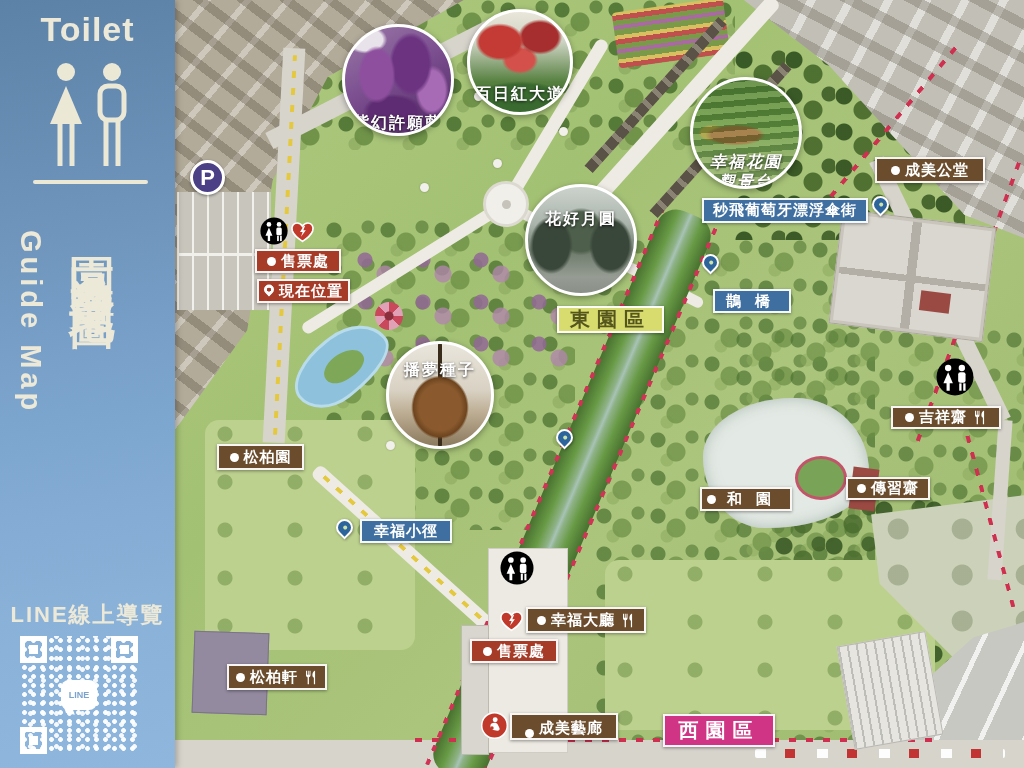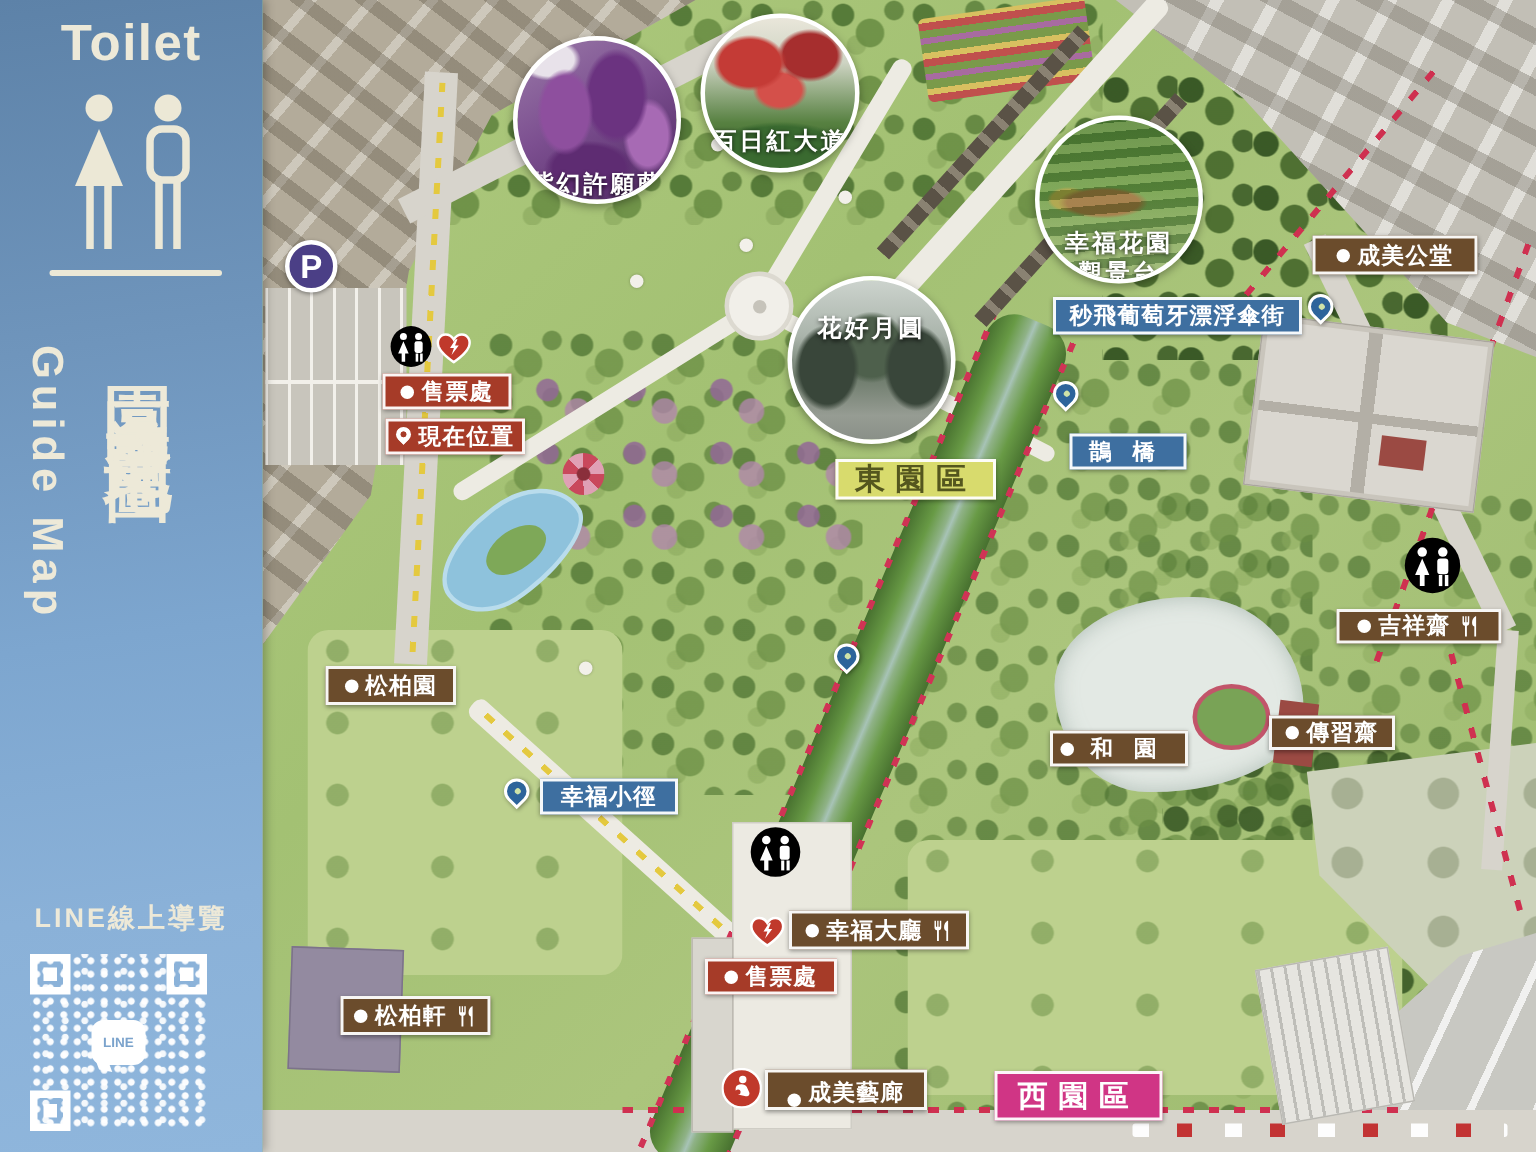--- a/index.html
+++ b/index.html
@@ -9,21 +9,21 @@
   
   #sidebar { position:absolute; left:0; top:0; width:175px; height:768px; z-index:40;
     background:linear-gradient(172deg,#5d82a8 0%,#6f95bc 30%,#7da6cf 55%,#8ab1d8 78%,#8fb6dc 100%);
     box-shadow:2px 0 6px rgba(0,0,0,.25); color:#ede9d8; }
   .toilet-heading { position:absolute; top:10px; left:0; width:175px; text-align:center;
     font-size:34px; font-weight:bold; letter-spacing:1px; }
   .restroom-svg { position:absolute; left:36px; top:58px; }
   .sb-divider { position:absolute; left:33px; top:180px; width:115px; height:4px; background:#ece8d6; border-radius:2px; }
   .gm-en { position:absolute; left:14px; top:230px; writing-mode:vertical-rl; font-size:29px; font-weight:bold; letter-spacing:4px; }
   .gm-zh { position:absolute; left:62px; top:222px; writing-mode:vertical-rl; font-size:45px; font-weight:bold; letter-spacing:10px; }
-  .line-label { position:absolute; left:0; top:600px; width:175px; text-align:center; font-size:18px; font-weight:bold; letter-spacing:2px; }
+  .line-label { position:absolute; left:0; top:600px; width:175px; text-align:center; font-size:22px; font-weight:bold; letter-spacing:2px; }
   .qr { position:absolute; left:20px; top:636px; width:118px; height:118px;
     background-image:
       radial-gradient(circle, rgba(255,255,255,.96) 2.1px, transparent 2.6px),
       radial-gradient(circle, rgba(255,255,255,.9) 2.1px, transparent 2.6px);
     background-size:9px 9px, 13px 11px; background-position:0 0, 4px 6px; }
   .qr-finder { position:absolute; width:27px; height:27px; border:5px solid #fff; background:transparent; }
   .qr-finder::after { content:""; position:absolute; left:4px; top:4px; width:9px; height:9px; background:#fff; }
   .qr-f-tl { left:0; top:0; } .qr-f-tr { right:0; top:0; } .qr-f-bl { left:0; bottom:0; }
   .qr-bubble { position:absolute; left:41px; top:44px; width:36px; height:30px; background:#fff; border-radius:8px;
     display:flex; align-items:center; justify-content:center; font-size:9px; font-weight:bold; color:#7ba3cc; }
@@ -132,21 +132,21 @@
   .photo-crape { background:
       radial-gradient(ellipse 34px 26px at 30% 30%, #c43b36 0 60%, transparent 72%),
       radial-gradient(ellipse 30px 24px at 70% 25%, #a62e2e 0 60%, transparent 74%),
       radial-gradient(ellipse 26px 20px at 50% 48%, #d4504a 0 55%, transparent 70%),
       radial-gradient(ellipse 60px 24px at 50% 88%, #3a6a30 0 65%, transparent 78%),
       linear-gradient(180deg,#e9e6da 0%,#cdd3c2 30%,#568040 70%,#3c6230 100%); }
   .photo-garden { background:
       repeating-linear-gradient(175deg, rgba(60,100,40,.55) 0 6px, rgba(150,180,110,.45) 6px 12px),
       radial-gradient(ellipse 40px 14px at 40% 52%, #b55a35 0 60%, transparent 75%),
       radial-gradient(ellipse 20px 12px at 18% 50%, #c8a03c 0 55%, transparent 70%),
-      linear-gradient(180deg,#4e7d35 0%,#6fa04a 45%,#9ab873 75%,#b3c98b 100%); }
+      linear-gradient(180deg,#4e7d35 0%,#6fa04a 45%,#9ab873 75%,#b3c98b 100%); font-style: italic; }
   .photo-gazebo { background:
       radial-gradient(ellipse 30px 40px at 22% 55%, #39463a 0 60%, transparent 72%),
       radial-gradient(ellipse 30px 40px at 78% 55%, #39463a 0 60%, transparent 72%),
       radial-gradient(ellipse 34px 34px at 50% 42%, #4e604c 0 58%, transparent 70%),
       linear-gradient(180deg,#ccd3cd 0%,#aab4ab 35%,#6c7a6a 60%,#969c93 85%,#8a9088 100%); }
   .photo-seed { background:
       radial-gradient(ellipse 38px 42px at 50% 62%, #8a5a2e 0 55%, #6e451f 70%, transparent 76%),
       linear-gradient(90deg, transparent 48%, #3a2c1a 48% 52%, transparent 52%),
       linear-gradient(180deg,#e9e5db 0%,#d9d2c4 45%,#b9a98e 70%,#8c7a5e 100%); }
 
@@ -253,20 +253,23 @@
       </div>
       <div class="photo-circle photo-crape" style="left: 292px; top: 9px; width: 106px; height: 106px;">
         <span class="photo-label" style="top: 72px;">百日紅大道</span>
       </div>
       <div class="photo-circle photo-garden" style="left: 515px; top: 77px; width: 112px; height: 112px;">
         <span class="photo-label" style="top: 72px;">幸福花園</span>
         <span class="photo-label" style="top: 92px;">觀景台</span>
       </div>
       <div class="photo-circle photo-gazebo" style="left: 350px; top: 184px; width: 112px; height: 112px;">
         <span class="photo-label" style="top: 22px;">花好月圓</span>
+      </div>
+      <div class="photo-circle photo-seed" style="left: 211px; top: 341px; width: 108px; height: 108px;">
+        <span class="photo-label" style="top: 16px;">播夢種子</span>
       </div>
       <div class="poi poi-red" style="left: 80px; top: 249px; min-width: 86px; height: 24px;">
         <div class="lead-dot"></div>
         <span>售票處</span>
       </div>
       <div class="poi poi-red" style="left: 82px; top: 279px; min-width: 86px; height: 24px;">
         <div class="lead-pin"></div>
         <span>現在位置</span>
       </div>
       <div class="poi poi-brown" style="left: 700px; top: 157px; min-width: 110px; height: 26px;">

